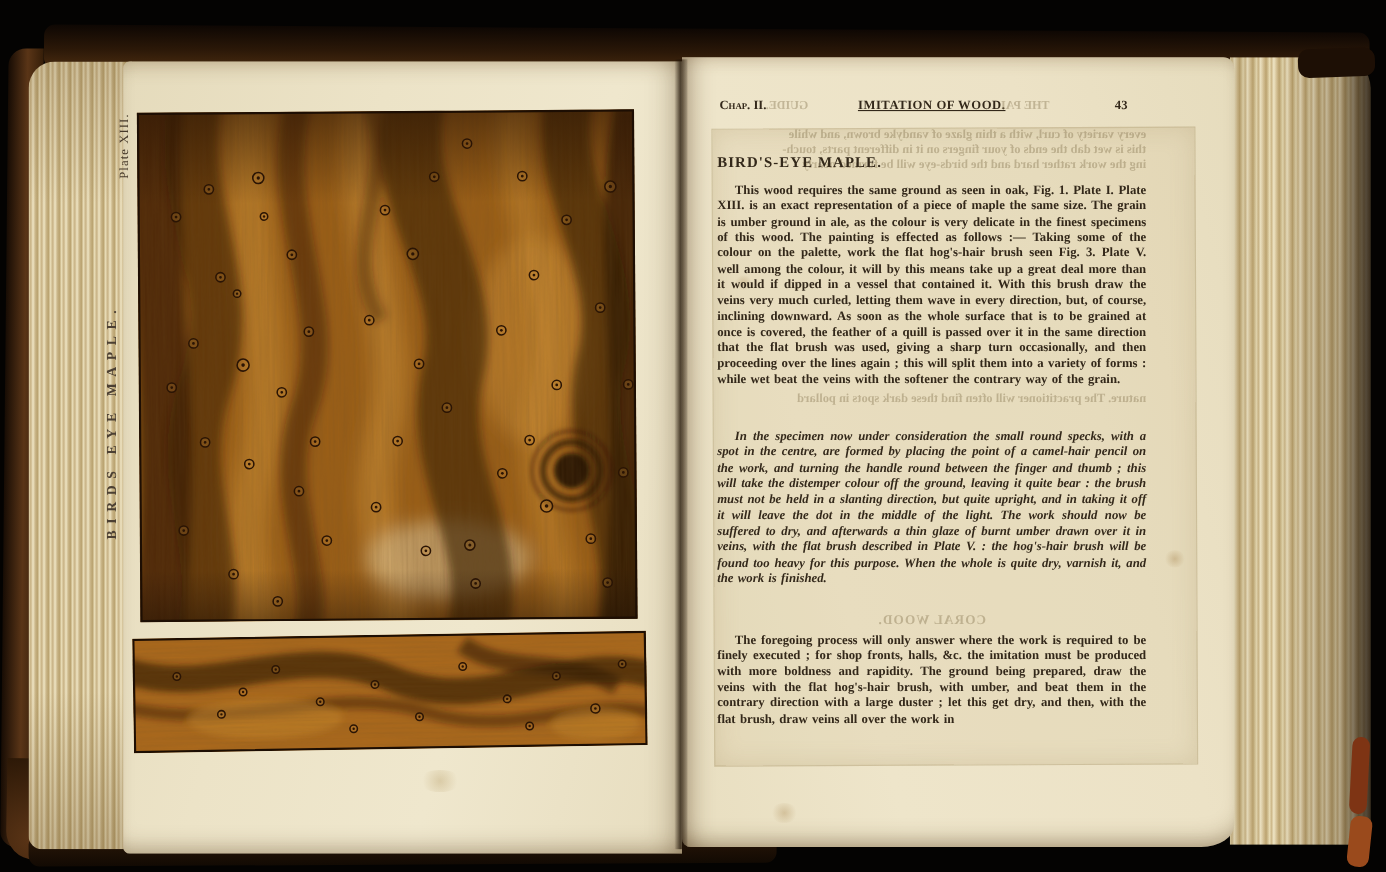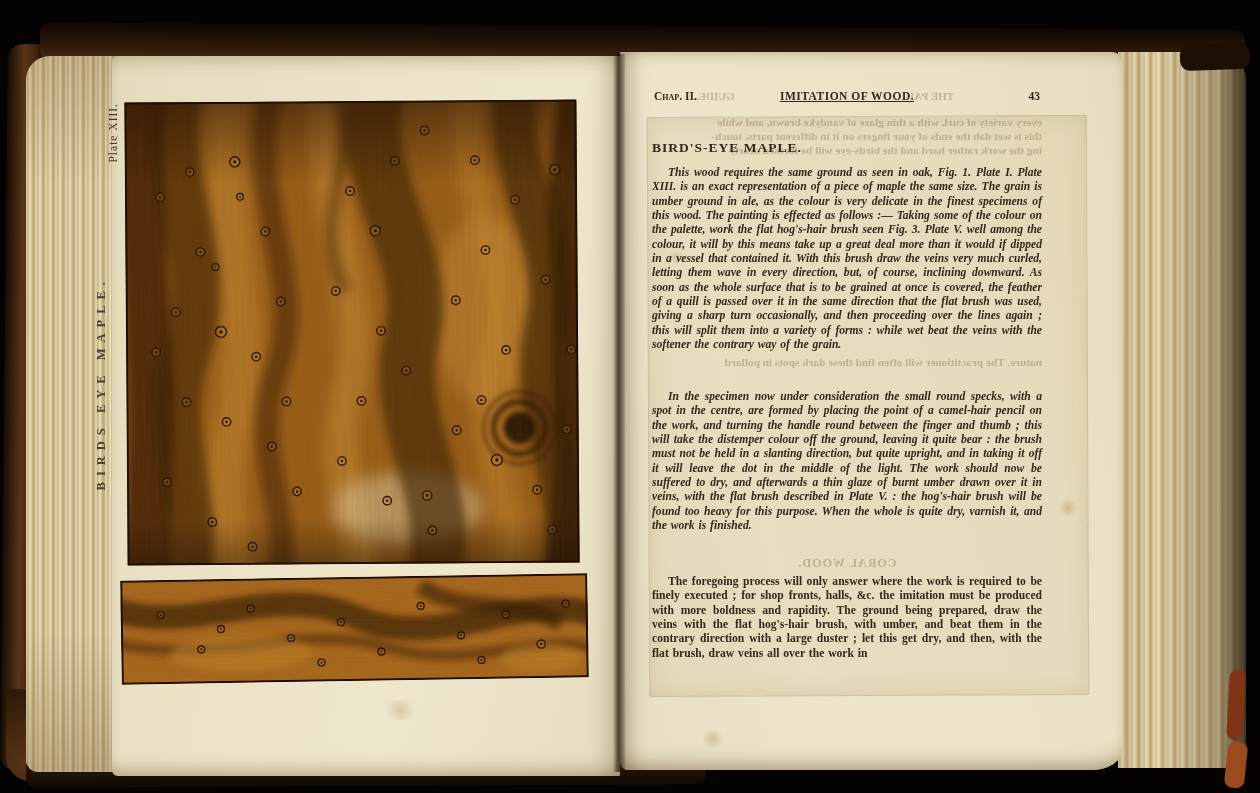--- a/index.html
+++ b/index.html
@@ -63,27 +63,27 @@
   .vlabel{position:absolute;writing-mode:vertical-rl;transform:rotate(180deg);
     color:#46392a;white-space:nowrap;}
   .plate-caption{left:107px;top:103px;font-size:11.5px;letter-spacing:1px;}
   .margin-title{left:94px;top:276px;font-size:12.5px;letter-spacing:6px;font-weight:bold;color:#4c4033;}
 
   
   .text-col{position:absolute;left:652px;top:90px;width:390px;color:#33281a;}
   .running-header{position:relative;height:16px;font-size:11.5px;font-weight:bold;}
   .rh-chapter{position:absolute;left:2px;font-variant:small-caps;}
   .rh-title{position:absolute;left:50%;transform:translateX(-50%);letter-spacing:.5px;text-decoration:underline;}
-  .rh-page{position:absolute;right:2px;}
+  .rh-page{position:absolute;right:17px;}
   .section-heading{position:absolute;left:0;top:50px;width:100%;text-align:left;
     font-size:13.5px;font-weight:bold;letter-spacing:1px;}
   .para{position:absolute;left:0;width:390px;font-size:11.6px;line-height:14.35px;
     font-weight:bold;text-align:justify;word-spacing:1px;}
   .para .ind{display:inline-block;width:16px;}
-  .p1{top:76px;font-style:italic;}
+  .p1{top:76px;}
   .p2{top:300px;font-style:italic;}
   .p3{top:485px;}
 
   
   .ghost{position:absolute;transform:scaleX(-1);color:#7d6c47;opacity:.38;
     font-weight:bold;white-space:nowrap;}
   .ghost-line{left:0;width:390px;font-size:11.3px;text-align:justify;}
   .g1{top:26px;} .g2{top:40px;} .g3{top:54px;} .g4{top:266px;}
   .ghost-heading{top:466px;left:0;width:100%;text-align:center;font-size:12px;letter-spacing:1px;}
   .gh-left{top:0;left:44px;font-size:11px;}

